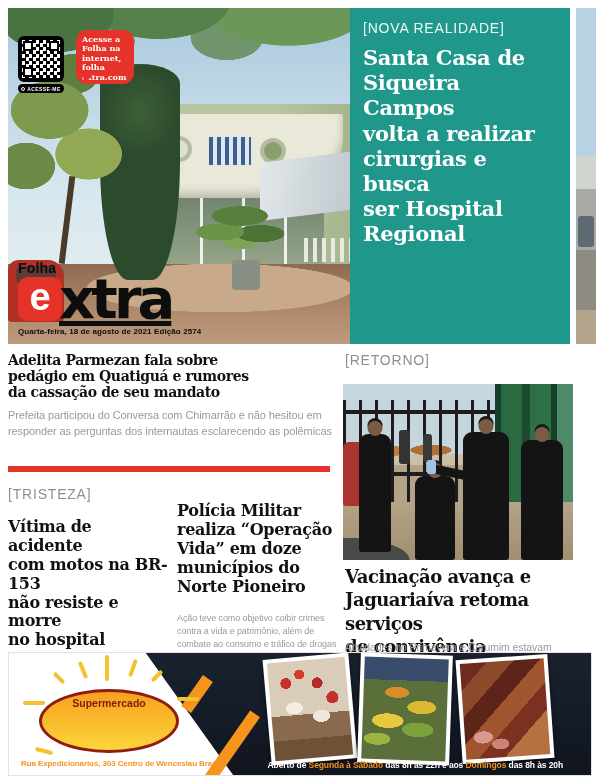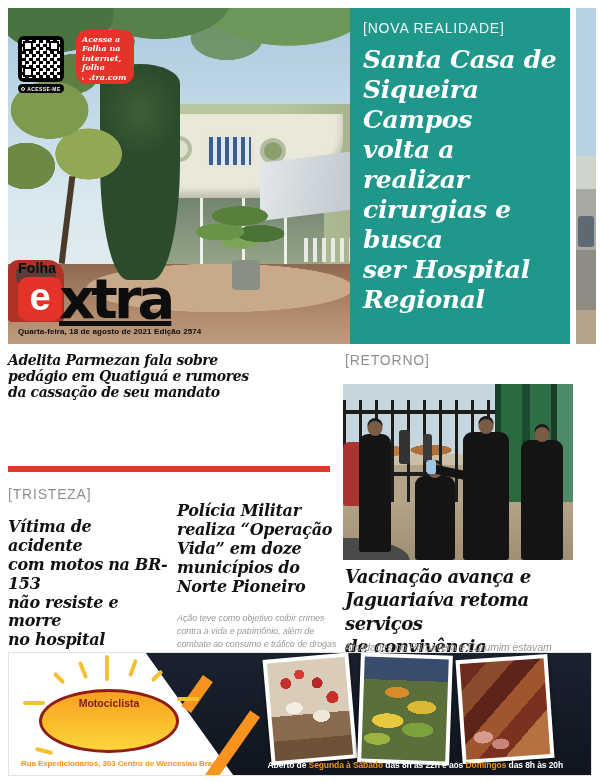--- a/index.html
+++ b/index.html
@@ -2,21 +2,21 @@
 <html><head>
 <meta charset="utf-8">
 <style>
   * { margin:0; padding:0; box-sizing:border-box; }
   html,body { background:#fff; }
   #page {
     position:relative; width:600px; height:782px; background:#fff;
     font-family:"Liberation Sans", sans-serif; overflow:hidden;
   }
   .abs { position:absolute; }
-  .pre { white-space:pre-line;font-style:italic; }
+  .pre { white-space:pre-line; }
 
   
   .hero-photo { left:8px; top:8px; width:342px; height:336px; overflow:hidden; background:linear-gradient(180deg,#a9c8dd,#d9e9f0 58%,#e8efec); }
   .hp-building { left:112px; top:96px; width:230px; height:172px; background:linear-gradient(90deg,#b7c5a0 68%,#a6b58e); }
   .hp-facade { left:130px; top:106px; width:205px; height:86px; background:#eae8d8; border-radius:0 0 45%/0 0 70%; box-shadow:inset 0 -7px 9px rgba(60,70,50,.28); }
   .hp-round { width:26px; height:26px; border-radius:50%; border:4px solid #b4bda4; background:#dde2cf; }
   .hp-round.r1 { left:158px; top:128px; }
   .hp-round.r2 { left:252px; top:130px; background:#8aa06b; }
   .hp-bluewin { left:198px; top:126px; width:48px; height:34px; border:3px solid #e8e6da; background:repeating-linear-gradient(90deg,#3c5f8e 0 4px,#dfe8f2 4px 8px); }
   .hp-porch { left:150px; top:190px; width:166px; height:76px;
@@ -65,21 +65,21 @@
   .logo-e-box { width:44px; height:44px; background:#e63329; border-radius:10px; display:flex; align-items:center; justify-content:center;
     color:#fff; font-weight:bold; font-size:38px; line-height:1; padding-bottom:4px; }
   .logo-xtra { font-family:"DejaVu Sans",sans-serif; font-weight:900; font-size:56px; line-height:.78; letter-spacing:-4px; color:#0d0d0d; margin-left:-3px;text-decoration:underline; }
   .logo-date { margin-top:6px; font-size:8px; font-weight:bold; color:#0d0d0d; letter-spacing:.1px; }
 
   
   .lead-panel { left:350px; top:8px; width:220px; height:336px; background:#1f978b; padding:12px 13px; }
   .kicker { font-size:14px; letter-spacing:.8px; color:#8f8f8f; }
   .kicker.light { color:#eafaf7; }
   .lead-headline { margin-top:9px; font-family:"DejaVu Serif",serif; font-weight:bold; color:#fff;
-    font-size:25px; line-height:1.2; letter-spacing:-.3px; }
+    font-size:21px; line-height:1.2; letter-spacing:-.3px; }
   .lead-deck { margin-top:9px; font-size:11.5px; line-height:1.48; color:rgba(255,255,255,.87); letter-spacing:-.2px; }
   .hero-sliver { left:576px; top:8px; width:20px; height:336px;
     background:linear-gradient(180deg,#b8d2e4 0 44%,#cfd4cd 44% 54%,#a9a9a3 54% 72%,#8f8c83 72% 90%,#b5a48c 90%); }
   .hs-car { position:absolute; left:2px; top:62%; width:16px; height:9%; background:#5d6a74; border-radius:3px; }
 
   
   .h-serif { font-family:"DejaVu Serif",serif; font-weight:bold; color:#111; }
   .deck { color:#9a9a9a; }
   .adelita { left:8px; top:352px; width:336px; }
   .adelita .headline { font-size:14px; line-height:1.15; letter-spacing:-.4px; }
@@ -228,20 +228,22 @@
 Regional</div>
   </div>
   <div class="abs hero-sliver">
       <div class="hs-car"></div>
     </div>
 
   <div class="abs adelita">
     <div class="h-serif headline pre">Adelita Parmezan fala sobre
 pedágio em Quatiguá e rumores
 da cassação de seu mandato</div>
+    <div class="deck pre">Prefeita participou do Conversa com Chimarrão e não hesitou em
+responder as perguntas dos internautas esclarecendo as polêmicas</div>
   </div>
   <div class="abs red-bar"></div>
 
   <div class="abs kicker retorno-kicker">[RETORNO]</div>
   <div class="abs retorno-photo">
     <div class="abs rp-roofs"></div>
     <div class="abs rp-fence"></div>
     <div class="abs rp-door"></div>
     <div class="abs rp-door-right"></div>
     <div class="abs rp-ground"></div>
@@ -294,21 +296,21 @@
     <div class="ray" style="left:72px; top:8px; height:18px; transform:rotate(-22deg);"></div>
     <div class="ray" style="left:122px; top:6px; height:18px; transform:rotate(20deg);"></div>
     <div class="ray" style="left:48px; top:18px; height:14px; transform:rotate(-45deg);"></div>
     <div class="ray" style="left:146px; top:16px; height:14px; transform:rotate(45deg);"></div>
     <div class="ray" style="left:14px; top:48px; height:4px; width:22px;"></div>
     <div class="ray" style="left:168px; top:44px; height:4px; width:22px;"></div>
     <div class="ray" style="left:26px; top:96px; height:4px; width:18px; transform:rotate(14deg);"></div>
 
     <div class="aurora">
       <div class="aurora-oval"></div>
-      <div class="aurora-type">Motociclista</div>
+      <div class="aurora-type">Supermercado</div>
     </div>
 
     <div class="ad-photo p1">
         <div class="ap-img"></div>
       </div>
     <div class="ad-photo p2">
         <div class="ap-img"></div>
       </div>
     <div class="ad-photo p3">
         <div class="ap-img"></div>

